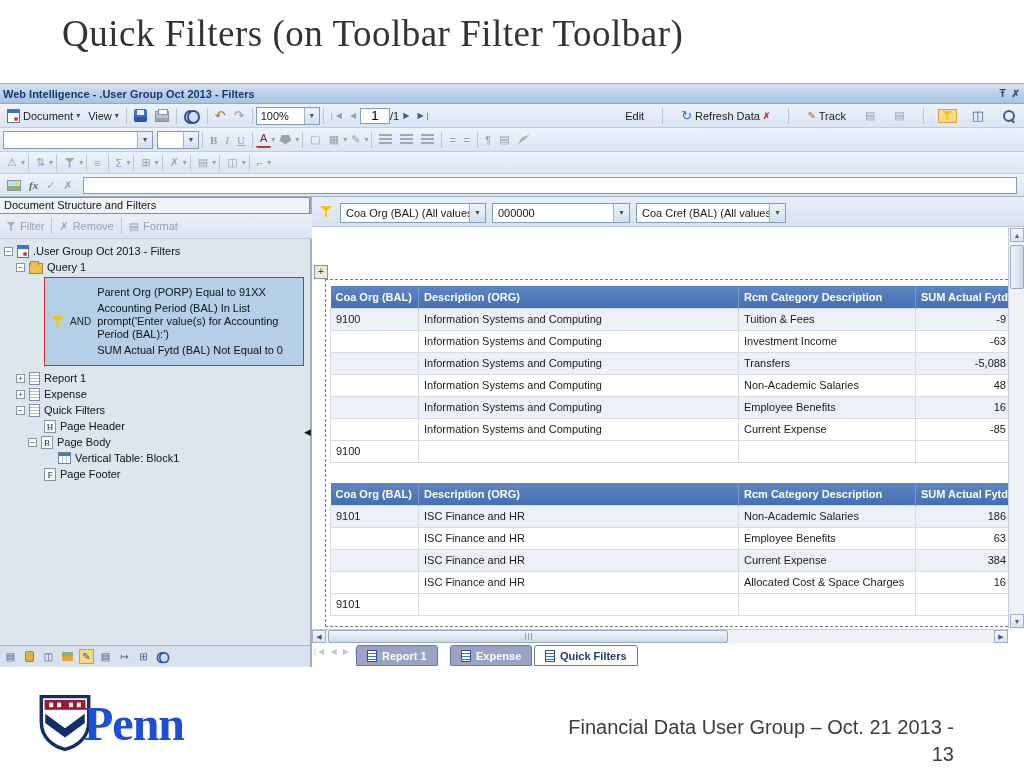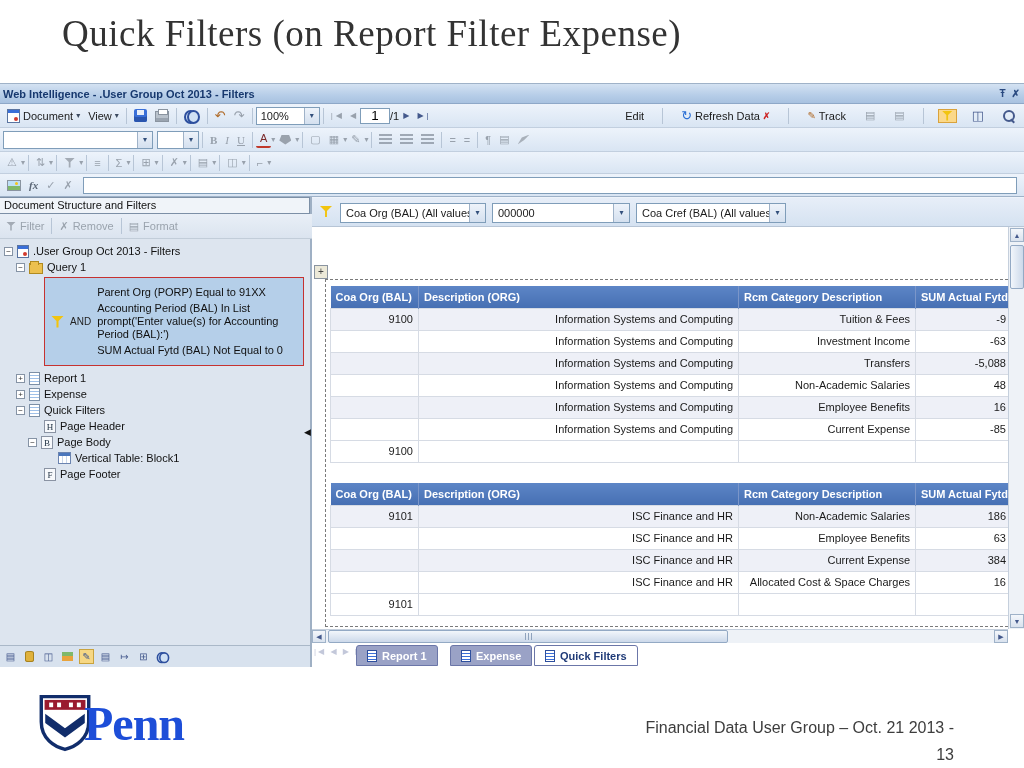--- a/index.html
+++ b/index.html
@@ -4,21 +4,21 @@
 <style>
   * { margin:0; padding:0; box-sizing:border-box; }
   html,body { background:#fff; }
   #stage { position:relative; width:1024px; height:768px; background:#fff; overflow:hidden;
            font-family:"Liberation Sans", sans-serif; }
 
   
   .slide-title { position:absolute; left:62px; top:12px; font-family:"Liberation Serif", serif;
                  font-size:37px; color:#333; letter-spacing:0.5px; }
   .slide-footer { position:absolute; right:70px; top:714px; width:420px; text-align:right;
-                  font-size:16px; color:#3d3d3d; line-height:27px; }
+                  font-size:20px; color:#3d3d3d; line-height:27px; }
   .penn-logo { position:absolute; left:38px; top:694px; display:flex; align-items:center; }
   .penn-word { font-family:"Liberation Serif", serif; font-weight:bold; font-size:48px;
                color:#1d4ed8; margin-left:-8px; letter-spacing:-1px; }
 
   
   .app { position:absolute; left:0; top:83px; width:1024px; height:583px; background:#dfe9f6;
          font-size:11px; color:#1a1a1a; border-top:1px solid #9fb2c8; }
   .titlebar { position:absolute; left:0; top:0; width:1024px; height:20px;
               background:linear-gradient(180deg,#d4e2f2 0%,#b6cde8 60%,#a8c2e0 100%);
               border-bottom:1px solid #8ea8c8; display:flex; align-items:center; }
@@ -141,21 +141,21 @@
                  border:1px solid #8a94a0; font-size:10px; line-height:12px; text-align:center; color:#444; }
   .sel-rect { position:absolute; left:13px; top:52px; width:683px; height:348px;
               border:1px dashed #7a7a7a; border-right:none; pointer-events:none; }
 
   .tblock { position:absolute; left:18px; width:679px; overflow:hidden; }
   .tblock table { border-collapse:collapse; table-layout:fixed; width:678px; }
   .tblock th { background:linear-gradient(#5d85c6,#466fb3); color:#fff; font-weight:bold; font-size:11px;
                text-align:left; height:22px; padding:0 5px; border-right:1px solid #7b96c9;
                white-space:nowrap; overflow:hidden; }
   .tblock td { height:22px; font-size:11px; padding:0 5px; border:1px solid #d6dbe4; background:#fff;
-               white-space:nowrap; overflow:hidden;text-align:right; }
+               white-space:nowrap; overflow:hidden; }
   .tblock tbody tr:nth-child(odd) td { background:#eef0f7; }
   .tblock tbody tr.frow td { background:#fff; }
   .tblock td.num { text-align:right; padding-right:2px; }
 
   .vscroll { position:absolute; left:696px; top:30px; width:16px; height:402px; background:#eef2f7;
              border-left:1px solid #c5cfdc; }
   .vbtn { position:absolute; left:1px; width:14px; height:14px; background:linear-gradient(#f4f7fb,#d9e2ee);
           border:1px solid #9fb2c8; text-align:center; font-size:7px; color:#44598c; line-height:13px; }
   .vthumb { position:absolute; left:1px; top:18px; width:14px; height:44px;
             background:linear-gradient(90deg,#f2f6fb,#ccd9ea); border:1px solid #93a9c4; border-radius:2px; }
@@ -178,21 +178,21 @@
             background:repeating-linear-gradient(180deg,#fff 0 2px,#3a6fd8 2px 3px); }
 
   
   .shield { width:54px; height:58px; }
 </style>
 </head>
 <body>
 
 <div id="stage">
 
-  <div class="slide-title">Quick Filters (on Report Filter Expense)</div>
+  <div class="slide-title">Quick Filters (on Toolbar Filter Toolbar)</div>
 
   <div class="app">
 
     <div class="titlebar">
       <span class="ttext">Web Intelligence - .User Group Oct 2013 - Filters</span>
       <span class="tbtns">
         <span>Ŧ</span>
         <span>✗</span>
       </span>
     </div>

